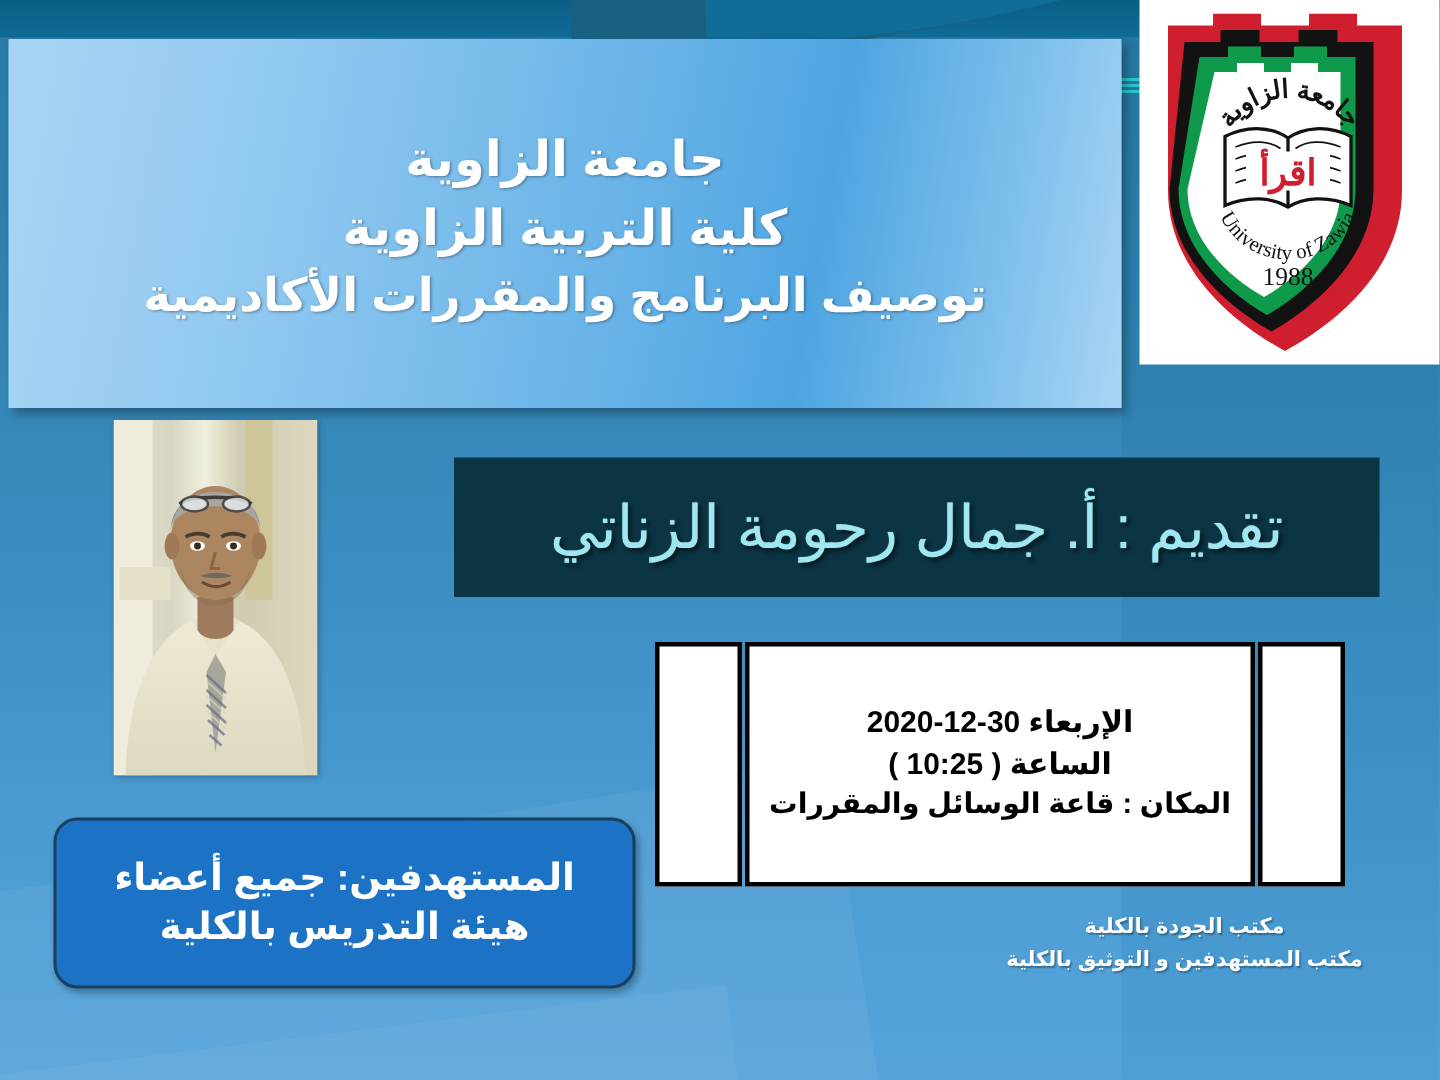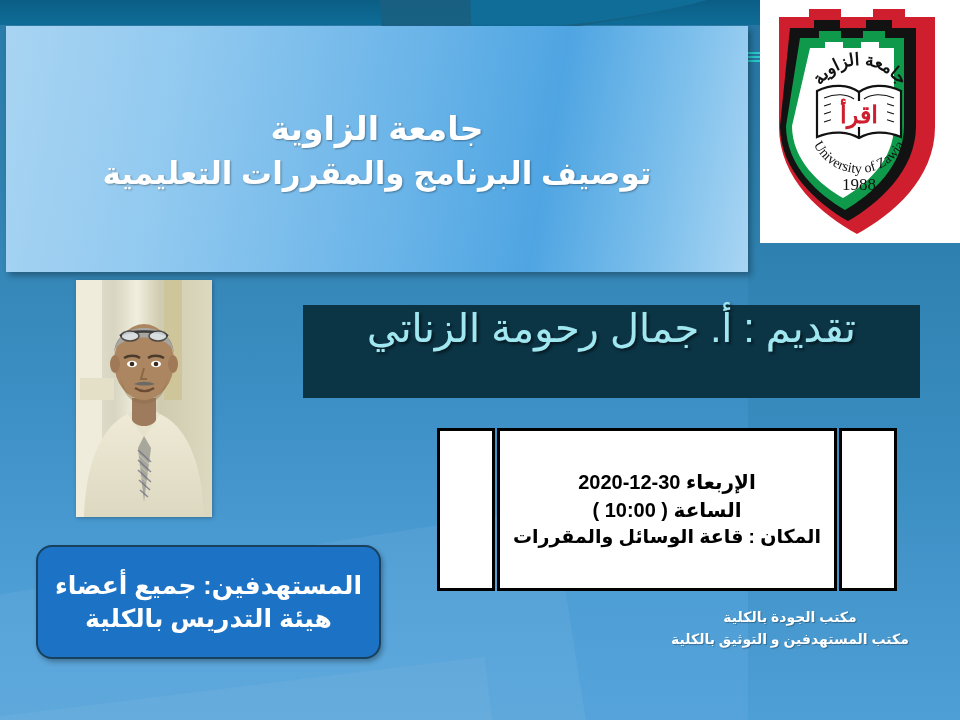--- a/index.html
+++ b/index.html
@@ -120,20 +120,21 @@
   }
   .portrait svg { display: block; }
 
   
   .presenter-bar {
     position: absolute;
     left: 303px; top: 305px;
     width: 617px; height: 93px;
     background: #0b3445;
     display: flex;
+    align-items: center;
     justify-content: center;
     box-sizing: border-box;
   }
   .presenter-text {
     color: #9fe8f2;
     font-size: 40px;
     font-weight: normal;
     white-space: nowrap;
     text-shadow: 2px 2px 3px rgba(0,0,0,0.55), 0 0 1px rgba(255,255,255,0.4);
     letter-spacing: 0.5px;
@@ -171,21 +172,21 @@
     line-height: 1.42;
     text-align: center;
     white-space: nowrap;
   }
   .detail-line.l3 { font-size: 19px; }
 
   
   .audience {
     position: absolute;
     left: 36px; top: 545px;
-    width: 345px; height: 114px;
+    width: 388px; height: 114px;
     background: #1c72c4;
     border: 2px solid #17415f;
     border-radius: 16px;
     box-shadow: 2px 3px 5px rgba(0,0,0,0.30);
     display: flex;
     align-items: center;
     justify-content: center;
     box-sizing: border-box;
     padding: 0 16px;
   }
@@ -230,21 +231,22 @@
   <div class="bg-diagonal"></div>
   <div class="bg-diagonal2"></div>
   <div class="teal-accent">
     <i></i>
       <i></i>
       <i></i>
   </div>
 
   <div class="title-card">
     <div class="title-line">جامعة الزاوية</div>
-    <div class="title-line l4">توصيف البرنامج والمقررات التعليمية</div>
+    <div class="title-line">كلية التربية الزاوية</div>
+    <div class="title-line l4">توصيف البرنامج والمقررات الأكاديمية</div>
   </div>
 
   <div class="logo-plate">
     <svg width="178" height="225" viewBox="0 0 178 225">
       <defs>
         <clipPath id="shieldclip">
           <path d="M16 14 h28 v-10 h30 v10 h30 v-10 h30 v10 h28 v104
                    c0 48 -40 82 -73 100 c-33 -18 -73 -52 -73 -100 z"></path>
         </clipPath>
       </defs>
@@ -346,21 +348,21 @@
   </div>
 
   <div class="presenter-bar">
     <div class="presenter-text">تقديم : أ. جمال رحومة الزناتي</div>
   </div>
 
   <div class="details-table">
     <div class="cell side"></div>
     <div class="cell main">
       <div class="detail-line">الإربعاء 30-12-2020</div>
-      <div class="detail-line">الساعة ( 10:00 )</div>
+      <div class="detail-line">الساعة ( 10:25 )</div>
       <div class="detail-line l3">المكان : قاعة الوسائل والمقررات</div>
     </div>
     <div class="cell side"></div>
   </div>
 
   <div class="audience">
     <div class="audience-text">المستهدفين: جميع أعضاء هيئة التدريس بالكلية</div>
   </div>
 
   <div class="organizers">

